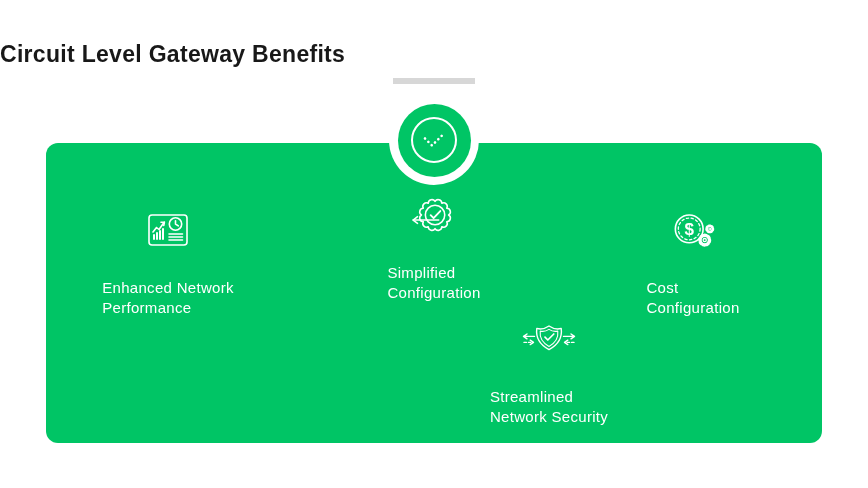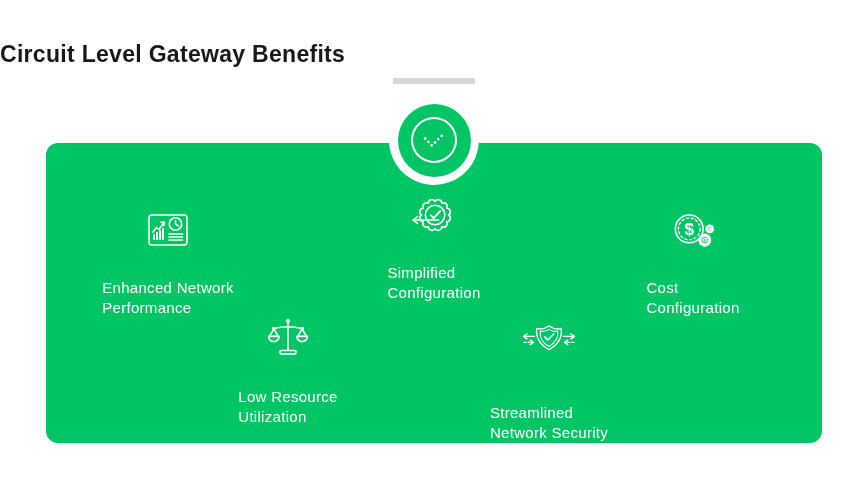--- a/index.html
+++ b/index.html
@@ -81,21 +81,21 @@
     line-height: 20px;
     font-weight: 500;
     letter-spacing: 0.3px;
     white-space: pre-line;
   }
   
   .item-1 { left: 2px;   top: 63px;  }
   .item-2 { left: 268px; top: 48px;  }
   .item-3 { left: 527px; top: 63px;  }
   .item-4 { left: 122px; top: 172px; }
-  .item-5 { left: 383px; top: 172px; gap: 16px; }
+  .item-5 { left: 383px; top: 172px; }
   svg { display: block; }
 </style>
 </head>
 <body>
 
 <div class="canvas">
 
   <div class="title">Circuit Level Gateway Benefits</div>
   <div class="divider"></div>
 
@@ -142,38 +142,20 @@
           <circle cx="10.5" cy="9" r="1.5" stroke-width="1.2"></circle>
           <circle cx="15.2" cy="-1.5" r="3.1" stroke-dasharray="1.3 1.4" stroke-width="2.2"></circle>
           <circle cx="15.2" cy="-1.5" r="2.3" stroke-width="1.2"></circle>
           <circle cx="15.2" cy="-1.5" r="0.9" stroke-width="1"></circle>
         </svg>
       </div>
       <div class="label">Cost
 Configuration</div>
     </div>
 
-    <div class="item item-4">
-      <div class="icon-wrap">
-        <svg width="46" height="42" viewBox="-22 -19 44 40" fill="none" stroke="#ffffff" stroke-width="1.5" stroke-linecap="round" stroke-linejoin="round">
-          <path d="M0 -15 V12"></path>
-          <circle cx="0" cy="-16.3" r="1.2"></circle>
-          <path d="M-13.5 -9 Q0 -12.5 13.5 -9"></path>
-          <circle cx="-13.8" cy="-9.2" r="1" stroke-width="1.2"></circle>
-          <circle cx="13.8" cy="-9.2" r="1" stroke-width="1.2"></circle>
-          <path d="M-13.5 -9 L-17.5 -1.5 M-13.5 -9 L-9.5 -1.5"></path>
-          <path d="M-18.5 -1.5 H-8.5 M-18.5 -1.5 A5 5 0 0 0 -8.5 -1.5"></path>
-          <path d="M13.5 -9 L9.5 -1.5 M13.5 -9 L17.5 -1.5"></path>
-          <path d="M8.5 -1.5 H18.5 M8.5 -1.5 A5 5 0 0 0 18.5 -1.5"></path>
-          <rect x="-7.5" y="12" width="15" height="3.2" rx="0.6"></rect>
-        </svg>
-      </div>
-      <div class="label">Low Resource
-Utilization</div>
-    </div>
 
     <div class="item item-5">
       <div class="icon-wrap">
         <svg width="56" height="36" viewBox="-28 -17 56 34" fill="none" stroke="#ffffff" stroke-width="1.4" stroke-linecap="round" stroke-linejoin="round">
           <path d="M0 -13 C 3.8 -10.4 8.4 -9.5 12.2 -10.6 C 13.2 -3 10.2 5.2 0 10.6 C -10.2 5.2 -13.2 -3 -12.2 -10.6 C -8.4 -9.5 -3.8 -10.4 0 -13 Z"></path>
           <path d="M0 -9.6 C 2.7 -7.8 6 -7.2 8.8 -7.9 C 9.4 -2.4 7.2 3.4 0 7.4 C -7.2 3.4 -9.4 -2.4 -8.8 -7.9 C -6 -7.2 -2.7 -7.8 0 -9.6 Z" stroke-width="1.1"></path>
           <path d="M-4 -1.8 L-1.2 1 L4.8 -5" stroke-width="1.7"></path>
           <path d="M-14.5 -2.6 H-25.5 M-25.5 -2.6 L-22 -5 M-25.5 -2.6 L-22 -0.2"></path>
           <path d="M-25 3.4 H-17.5" stroke-dasharray="2.4 2"></path>
           <path d="M-15.5 3.4 L-18.8 1.2 M-15.5 3.4 L-18.8 5.6"></path>

